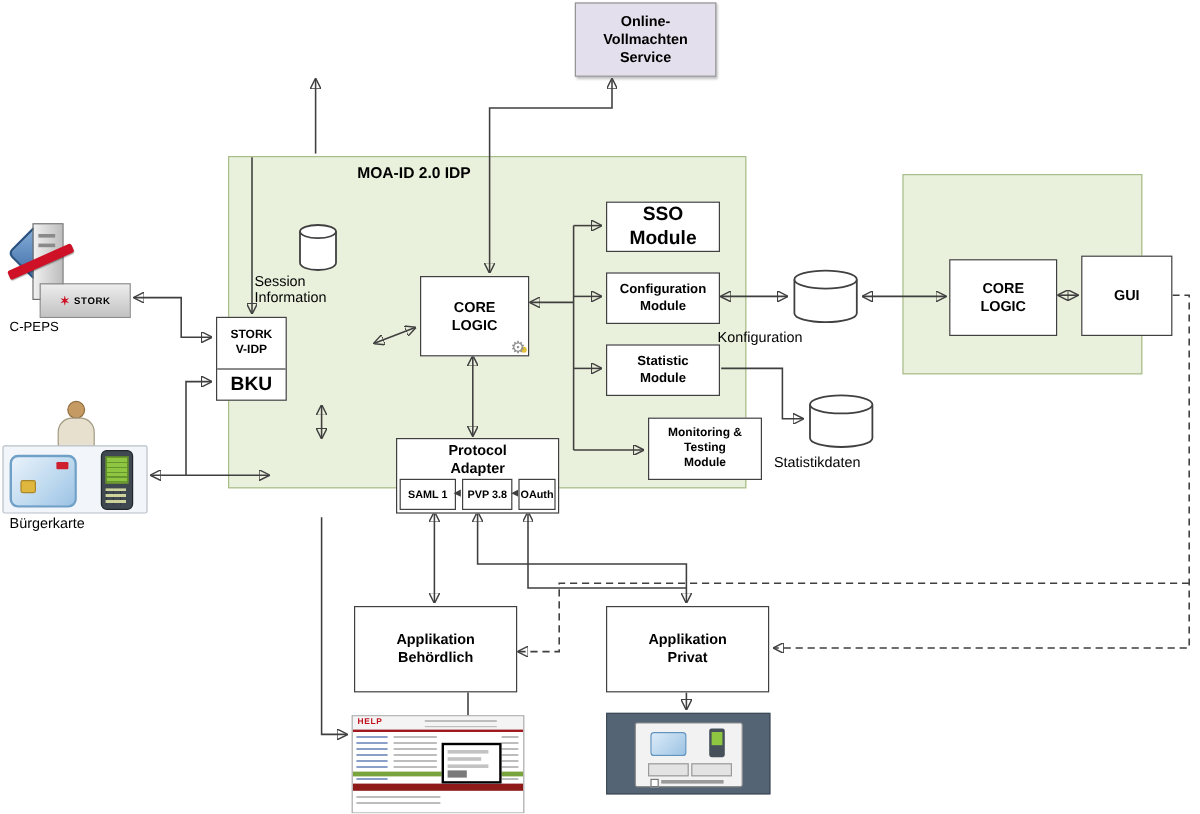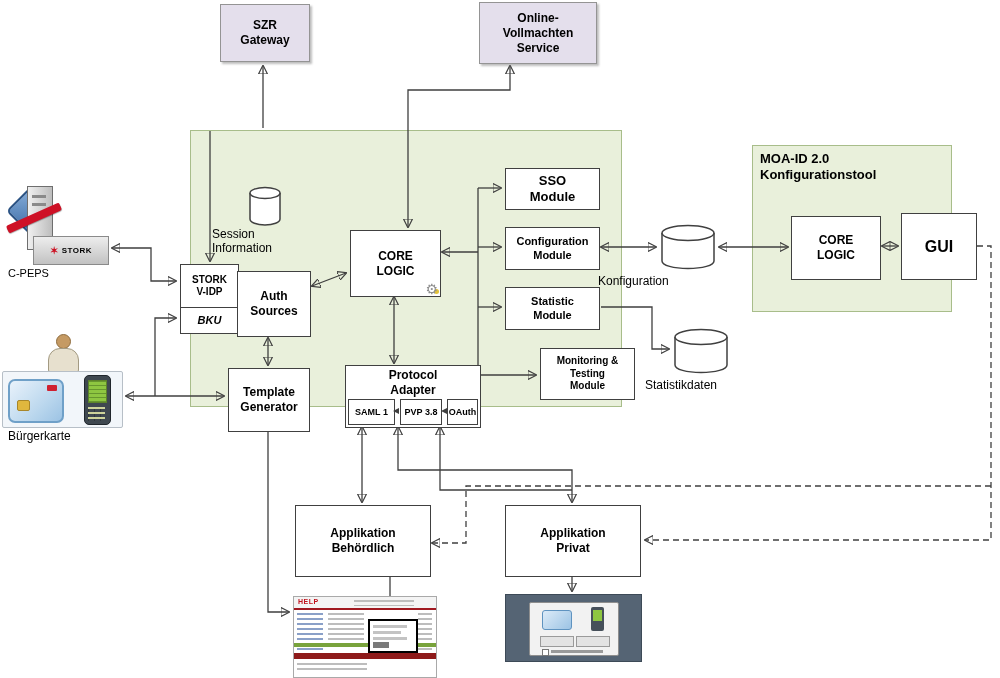--- a/index.html
+++ b/index.html
@@ -13,21 +13,21 @@
   .node{position:absolute;z-index:3;display:flex;align-items:center;justify-content:center;
         text-align:center;white-space:pre-line;line-height:1.25;}
   .wbox{background:#fff;border:1.4px solid #404040;font-weight:bold;font-size:11.5px;}
   .pbox{background:#e4dfec;border:1px solid #949494;font-weight:bold;font-size:12px;
         box-shadow:1.5px 1.5px 2px rgba(110,110,110,.45);}
   .lbl{position:absolute;z-index:3;font-size:12px;white-space:pre-line;line-height:1.2;}
   .cyl{position:absolute;z-index:3;}
   
   .stack{flex-direction:column;padding:0;font-size:10px;}
   .stack .cell{flex:1;width:100%;display:flex;align-items:center;justify-content:center;}
-  .stack .cell.bku{flex:0 0 25px;border-top:1.4px solid #404040;font-size:11px;font-style:italic;}
+  .stack .cell.bku{flex:0 0 25px;border-top:1.4px solid #404040;font-size:16px;}
   
   .proto{display:block;}
   .proto-title{position:absolute;left:0;top:2px;width:100%;font-size:12px;font-weight:bold;white-space:pre-line;text-align:center;}
   .proto-sub{position:absolute;top:33px;height:24px;line-height:24px;background:#fff;border:1.2px solid #404040;
              font-size:9px;font-weight:bold;text-align:center;}
   .proto-arrow{position:absolute;top:42px;width:0;height:0;border-top:3.5px solid transparent;
                border-bottom:3.5px solid transparent;border-right:6px solid #3f3f3f;}
   .gear{position:absolute;right:2px;bottom:-2px;font-size:14px;color:#8f8f8f;font-weight:normal;}
   .gear-dot{position:absolute;right:1px;bottom:2px;width:5px;height:5px;background:#e3c23a;border-radius:50%;}
   
@@ -87,22 +87,21 @@
   .mob-check{position:absolute;left:12px;top:46px;width:5px;height:5px;border:1px solid #777;background:#fff;}
   .mob-checkline{position:absolute;left:21px;top:47px;width:52px;height:3px;background:#9a9a9a;}
 </style>
 </head>
 <body>
 
 <div id="canvas">
 
   <div class="panel" style="left:190px;top:130px;width:430px;height:275px"></div>
   <div class="panel" style="left:752px;top:145px;width:198px;height:165px"></div>
-  <div class="panel-title" style="left:760px;top:151px;width:186px">MOA-ID 2.0
-Konfigurationstool</div>
+  <div class="panel-title" style="left:200px;top:136px;width:290px;text-align:center">MOA-ID 2.0 IDP</div>
 
   <svg id="wires">
     <defs>
       <marker id="mE" viewBox="0 0 10 10" refX="9" refY="5" markerWidth="7" markerHeight="7" orient="auto">
         <path d="M0,0L10,5L0,10z" fill="#3f3f3f"></path>
       </marker>
       <marker id="mS" viewBox="0 0 10 10" refX="9" refY="5" markerWidth="7" markerHeight="7" orient="auto-start-reverse">
         <path d="M0,0L10,5L0,10z" fill="#3f3f3f"></path>
       </marker>
     </defs>
@@ -128,62 +127,56 @@
     <path d="M882,246 L898,246" marker-start="url(#mS)" marker-end="url(#mE)"></path>
     <path d="M362,427 L362,502" marker-start="url(#mS)" marker-end="url(#mE)"></path>
     <path d="M398,427 L398,470 L572,470 L572,502" marker-start="url(#mS)" marker-end="url(#mE)"></path>
     <path d="M440,427 L440,490 L572,490" marker-start="url(#mS)"></path>
     <path d="M572,577 L572,591" marker-end="url(#mE)"></path>
     <path d="M390,576 L390,619"></path>
     <path class="dash" d="M977,246 L991,246 L991,540 L645,540" marker-end="url(#mE)"></path>
     <path class="dash" d="M991,486 L466,486 L466,543 L432,543" marker-end="url(#mE)"></path>
   </svg>
 
-  <div class="node pbox" style="left:220px;top:4px;width:88px;height:56px">SZR
-Gateway</div>
   <div class="node pbox" style="left:479px;top:2px;width:116px;height:60px">Online-
 Vollmachten
 Service</div>
 
   <svg class="cyl" style="left:248px;top:186px" width="34" height="40" viewBox="0 0 34 40">
     <path d="M2,7 V33 C2,36.5 8.7,39 17,39 C25.3,39 32,36.5 32,33 V7" fill="#fff" stroke="#404040" stroke-width="1.5"></path>
     <ellipse cx="17" cy="7" rx="15" ry="5.5" fill="#fff" stroke="#404040" stroke-width="1.5"></ellipse>
   </svg>
   <div class="lbl" style="left:212px;top:227px;width:106px">Session
 Information</div>
 
   <div class="node wbox stack" style="left:180px;top:264px;width:57px;height:68px">
     <div class="cell">STORK
 V-IDP</div>
     <div class="cell bku">BKU</div>
   </div>
 
-  <div class="node wbox" style="left:237px;top:271px;width:72px;height:64px;font-size:12px">Auth
-Sources</div>
   <div class="node wbox" style="left:350px;top:230px;width:89px;height:65px;font-size:12px">
     <span>CORE
 LOGIC</span>
     <span class="gear-dot"></span>
     <span class="gear">⚙</span>
   </div>
 
-  <div class="node wbox" style="left:505px;top:168px;width:93px;height:40px;font-size:13px">SSO
+  <div class="node wbox" style="left:505px;top:168px;width:93px;height:40px;font-size:16px">SSO
 Module</div>
   <div class="node wbox" style="left:505px;top:227px;width:93px;height:41px;font-size:11px">Configuration
 Module</div>
   <div class="node wbox" style="left:505px;top:287px;width:93px;height:41px;font-size:11px">Statistic
 Module</div>
   <div class="node wbox" style="left:540px;top:348px;width:93px;height:50px;font-size:10px">Monitoring &amp;
 Testing
 Module</div>
 
-  <div class="node wbox" style="left:228px;top:368px;width:80px;height:62px;font-size:12px">Template
-Generator</div>
-
-  <div class="node wbox proto" style="left:345px;top:365px;width:134px;height:61px">
+
+  <div class="node wbox proto" style="left:330px;top:365px;width:134px;height:61px">
     <div class="proto-title">Protocol
 Adapter</div>
     <div class="proto-sub" style="left:2px;width:45px">SAML 1</div>
     <span class="proto-arrow" style="left:47px"></span>
     <div class="proto-sub" style="left:54px;width:40px">PVP 3.8</div>
     <span class="proto-arrow" style="left:95px"></span>
     <div class="proto-sub" style="left:101px;width:29px">OAuth</div>
   </div>
 
   <svg class="cyl" style="left:660px;top:224px" width="56" height="46" viewBox="0 0 56 46">
@@ -193,21 +186,21 @@
   <div class="lbl" style="left:598px;top:274px;width:116px">Konfiguration</div>
 
   <svg class="cyl" style="left:673px;top:328px" width="56" height="46" viewBox="0 0 56 46">
     <path d="M2,9 V37 C2,41.4 13.6,44.5 28,44.5 C42.4,44.5 54,41.4 54,37 V9" fill="#fff" stroke="#404040" stroke-width="1.5"></path>
     <ellipse cx="28" cy="9" rx="26" ry="7.5" fill="#fff" stroke="#404040" stroke-width="1.5"></ellipse>
   </svg>
   <div class="lbl" style="left:645px;top:378px;width:112px">Statistikdaten</div>
 
   <div class="node wbox" style="left:791px;top:216px;width:88px;height:62px;font-size:12px">CORE
 LOGIC</div>
-  <div class="node wbox" style="left:901px;top:213px;width:74px;height:65px;font-size:16px">GUI</div>
+  <div class="node wbox" style="left:901px;top:213px;width:74px;height:65px;font-size:12px">GUI</div>
 
   <div class="cpeps">
     <div class="diamond"></div>
     <div class="tower">
       <div class="slot" style="top:8px"></div>
       <div class="slot" style="top:16px"></div>
     </div>
     <div class="ribbon"></div>
     <div class="badge">
       <span class="star">✶</span>

